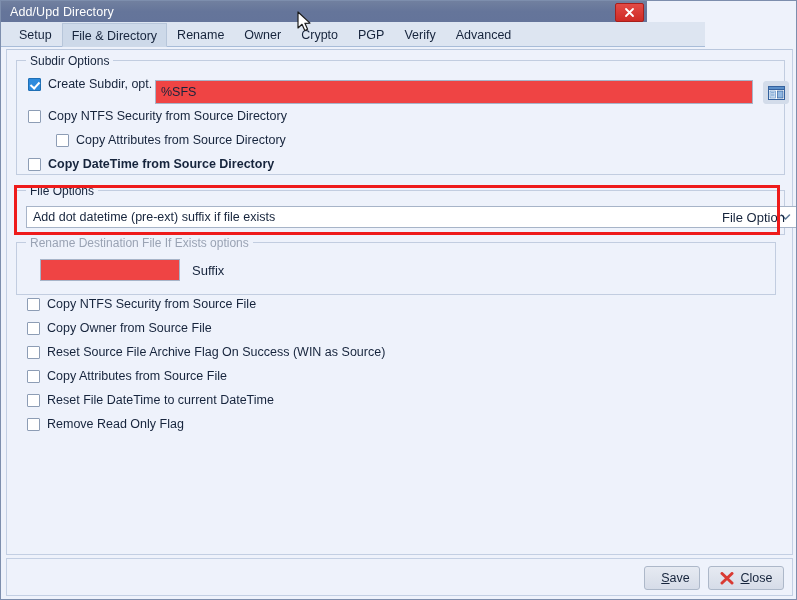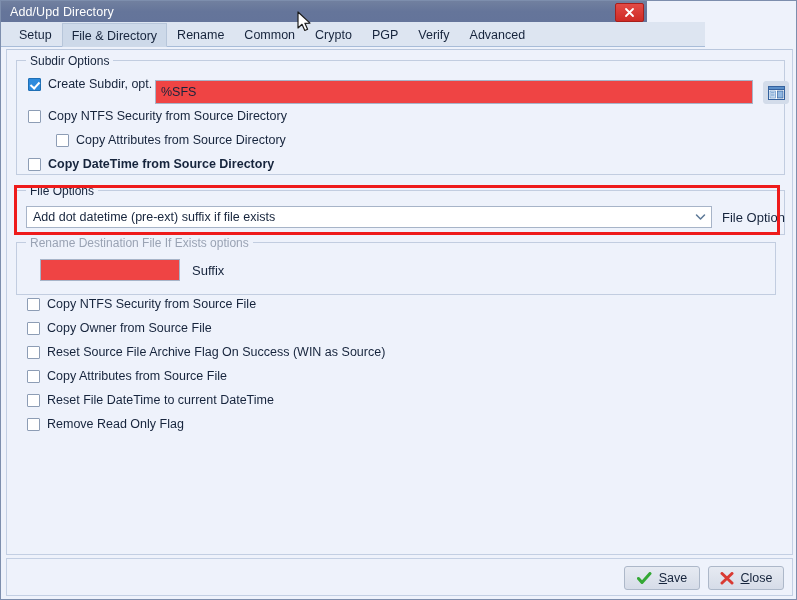--- a/index.html
+++ b/index.html
@@ -267,21 +267,21 @@
     border-radius: 3px;
     display: flex;
     align-items: center;
     justify-content: center;
     gap: 7px;
     font-size: 12.5px;
     color: #16243c;
     cursor: pointer;
     padding: 0 10px;
   }
-  #btn-save { right: 92px; width: 76px; }
+  #btn-save { right: 92px; width: 56px; }
   #btn-close { right: 8px; width: 76px; }
   .btn .accel { text-decoration: underline; }
   .btn-label { white-space: nowrap; }
 
   
   .cursor {
     position: absolute;
     left: 296px;
     top: 10px;
     z-index: 20;
@@ -299,21 +299,21 @@
       <svg width="11" height="11" viewBox="0 0 11 11">
         <path d="M2 2 L9 9 M9 2 L2 9" stroke="#ffffff" stroke-width="1.8" stroke-linecap="round"></path>
       </svg>
     </div>
   </div>
 
   <div class="tabstrip">
     <div class="tab">Setup</div>
     <div class="tab active">File &amp; Directory</div>
     <div class="tab">Rename</div>
-    <div class="tab">Common</div>
+    <div class="tab">Owner</div>
     <div class="tab">Crypto</div>
     <div class="tab">PGP</div>
     <div class="tab">Verify</div>
     <div class="tab">Advanced</div>
   </div>
 
   <div class="page">
 
     <div class="group" id="group-subdir">
       <span class="group-title">Subdir Options</span>
@@ -345,21 +345,21 @@
       </div>
       <div class="cbrow" style="left:11px; top:96px;font-weight:bold;">
         <span class="cbox"></span>
         <span class="cblabel">Copy DateTime from Source Directory</span>
       </div>
     </div>
 
     <div class="group" id="group-fileoptions">
       <span class="group-title">File Options</span>
 
-      <div class="combo" style="left:9px; top:15px; width:686px; height:22px;">
+      <div class="combo" style="left:9px; top:15px; width:771px; height:22px;">
         <span class="combo-text">Add dot datetime (pre-ext) suffix if file exists</span>
         <span class="combo-arrow">
           <svg width="11" height="8" viewBox="0 0 11 8">
             <path d="M1.5 2 L5.5 6 L9.5 2" stroke="#5a7796" stroke-width="1.5" fill="none" stroke-linecap="round" stroke-linejoin="round"></path>
           </svg>
         </span>
       </div>
 
       <span class="plainlabel" style="left:705px; top:19px;">File Option</span>
     </div>

